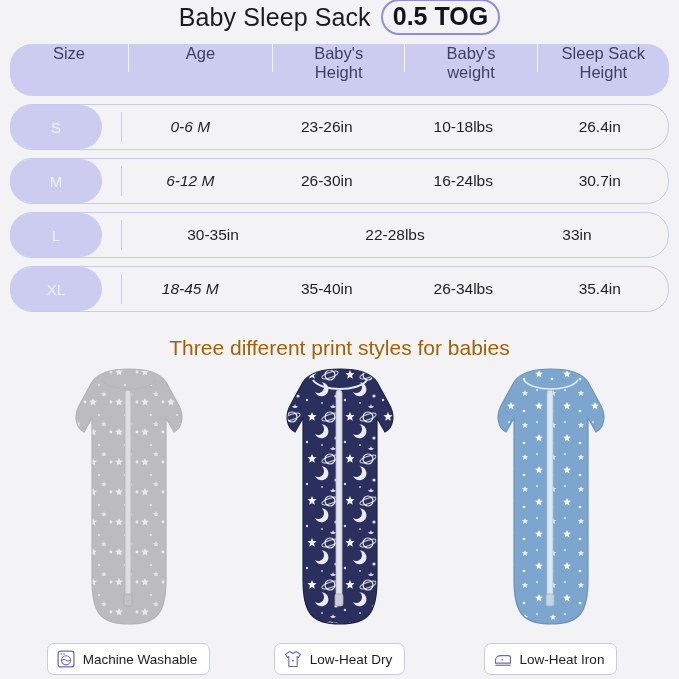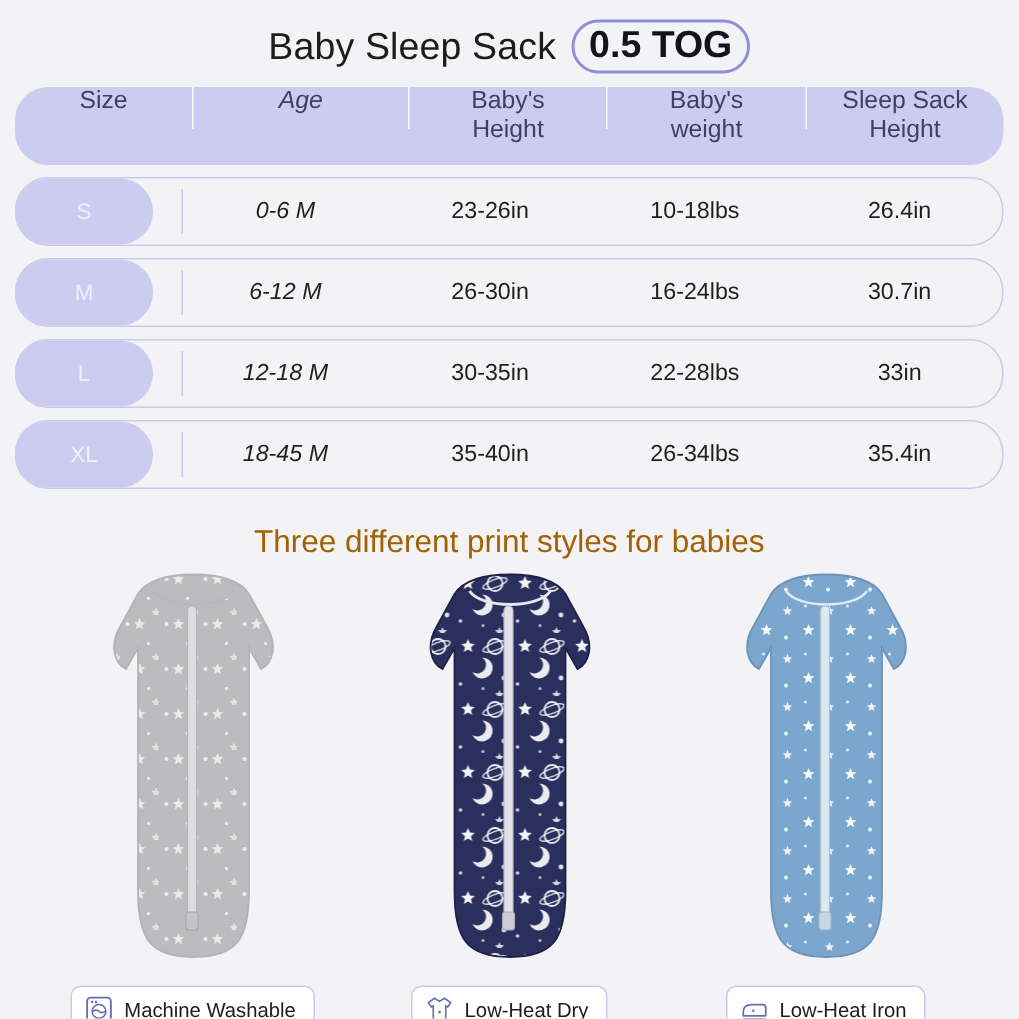--- a/index.html
+++ b/index.html
@@ -19,21 +19,20 @@
     height: 679px;
     background: #f3f3f5;
   }
 
   
   .title-row {
     display: flex;
     align-items: center;
     justify-content: center;
     gap: 10px;
-    padding-top: 14px;
     height: 34px;
   }
   .title-text {
     font-size: 25px;
     color: #1c1c1c;
     letter-spacing: 0.1px;
   }
   .tog-badge {
     border: 2px solid #8e8fd8;
     border-radius: 18px;
@@ -60,21 +59,21 @@
   }
   .header-cell {
     flex: 1;
     text-align: center;
     font-size: 16.5px;
     color: #3f3f63;
     line-height: 1.15;
     padding: 0 4px;
   }
   .header-cell.c0 { flex: 0 0 110px; }
-  .header-cell.c1 { flex: 0 0 135px; font-style: italic; }
+  .header-cell.c1 { flex: 0 0 135px; }
   .hdiv {
     width: 1px;
     height: 28px;
     background: #ffffff;
     opacity: 0.85;
   }
 
   .data-row {
     display: flex;
     align-items: center;
@@ -238,21 +237,20 @@
       <div class="row-cell">26-30in</div>
       <div class="row-cell">16-24lbs</div>
       <div class="row-cell">30.7in</div>
     </div>
 
     <div class="data-row">
       <div class="size-cell">
         <div class="size-pill">L</div>
       </div>
       <div class="vdiv"></div>
-      <div class="row-cell age-cell">12-18 M</div>
       <div class="row-cell">30-35in</div>
       <div class="row-cell">22-28lbs</div>
       <div class="row-cell">33in</div>
     </div>
 
     <div class="data-row">
       <div class="size-cell">
         <div class="size-pill">XL</div>
       </div>
       <div class="vdiv"></div>

